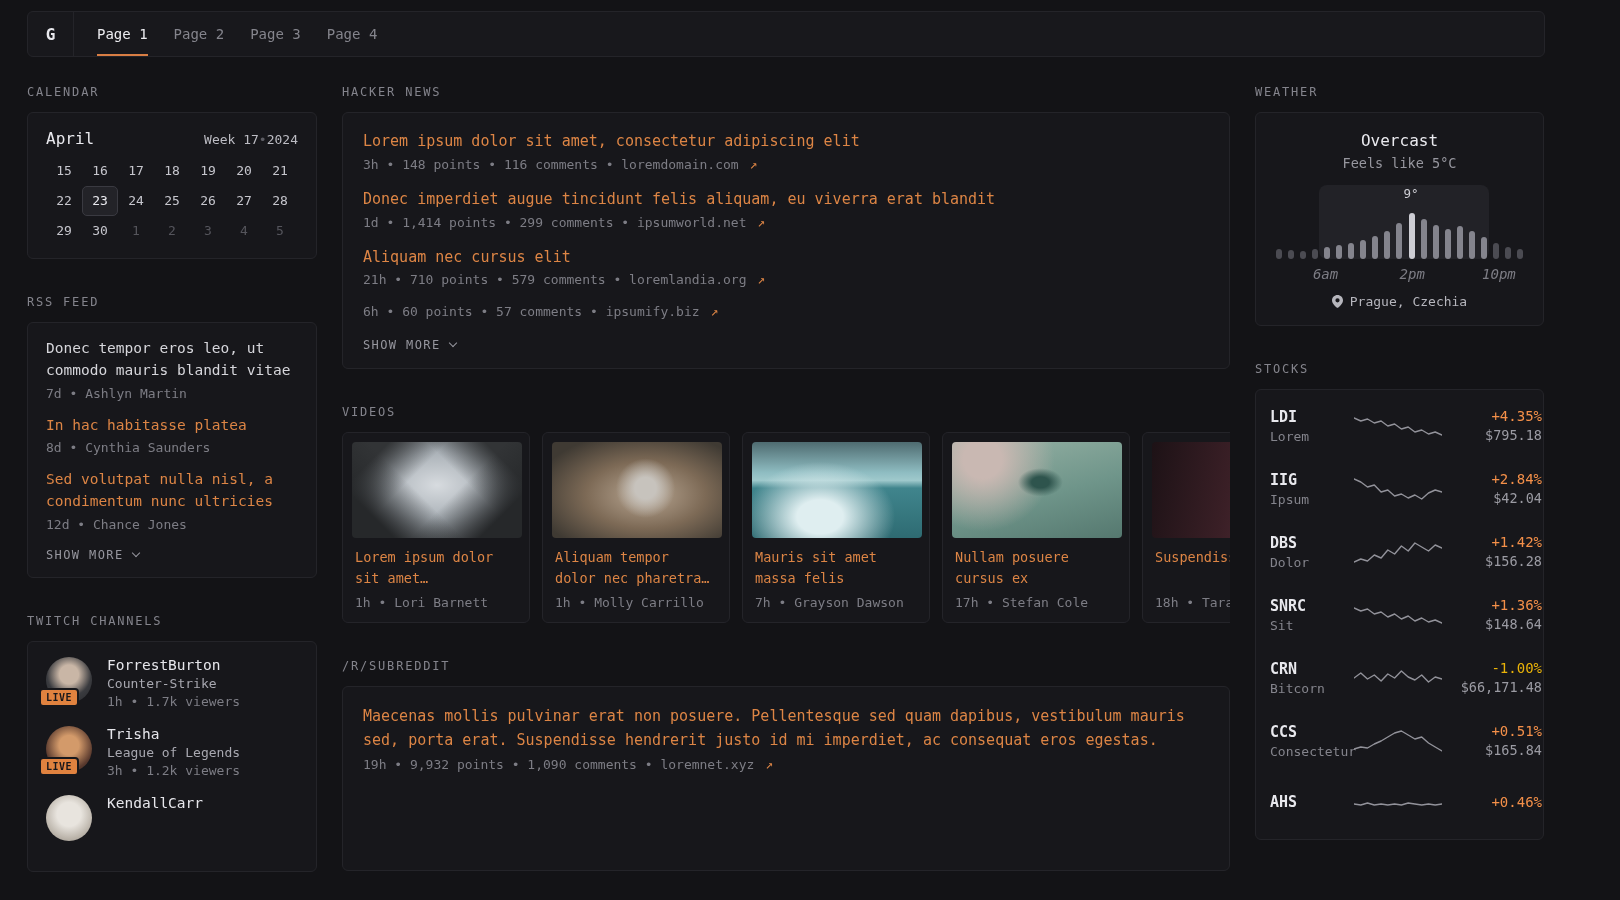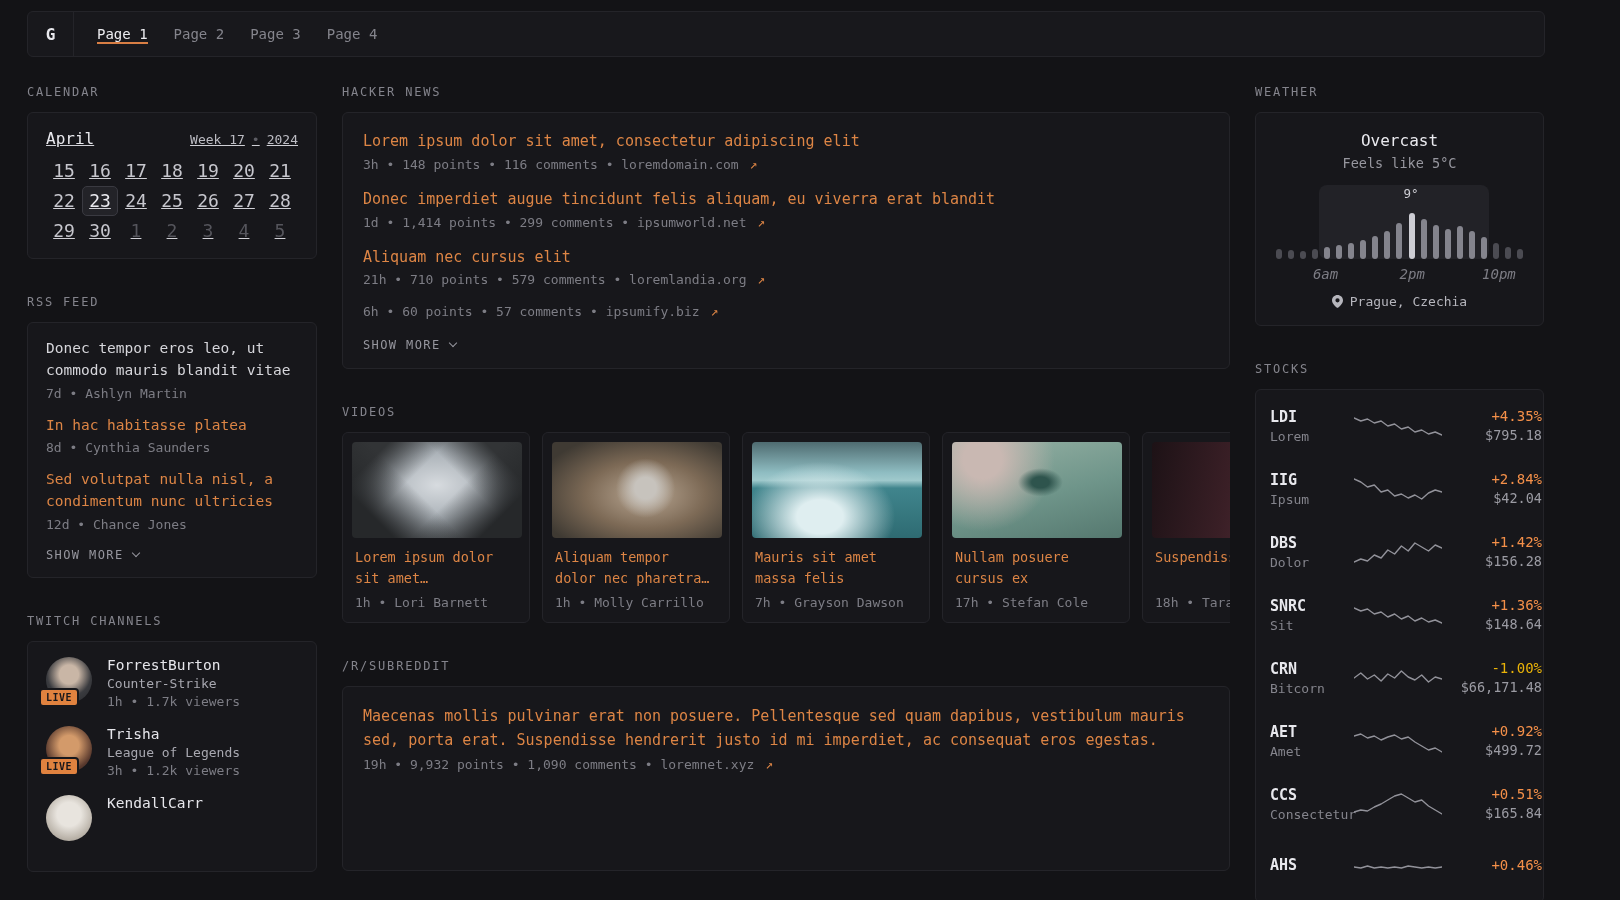--- a/index.html
+++ b/index.html
@@ -9,41 +9,41 @@
     font-family:"DejaVu Sans Mono","Liberation Mono",monospace;
     font-size:14px; overflow:hidden;
   }
   a { text-decoration:none; cursor:pointer; }
 
   
   .topbar { display:flex; align-items:stretch; height:46px; margin:11px 75px 0 27px;
     background:#18181c; border:1px solid #242429; border-radius:6px; overflow:hidden; }
   .logo { width:46px; display:flex; align-items:center; justify-content:center;
     color:#e9e9ee; font-weight:bold; font-size:16px; border-right:1px solid #242429; cursor:pointer; }
-  .tabs { display:flex; padding:0 10px;align-items:center; }
+  .tabs { display:flex; padding:0 10px; }
   .tab { display:flex; align-items:center; margin:0 13px; color:#84848c; font-size:14px;
     border-bottom:2px solid transparent; border-top:2px solid transparent; }
   .tab.active { color:#ececf0; border-bottom-color:#d87e44; }
 
   
   .grid { display:grid; grid-template-columns:290px 888px 289px; gap:25px;
     margin:28px 75px 0 27px; align-items:start; }
   .col { display:flex; flex-direction:column; gap:36px; min-width:0; }
   .wtitle { font-size:12px; letter-spacing:1.8px; color:#84848c; margin-bottom:13px; }
   .card { background:#17171b; border:1px solid #242429; border-radius:6px; }
 
   
-  .cal-card { padding:16px 18px 12px;text-decoration:underline; }
+  .cal-card { padding:16px 18px 12px; }
   .cal-head { display:flex; justify-content:space-between; align-items:baseline; margin-bottom:8px; }
   .cal-month { font-size:16px; color:#e9e9ee; }
-  .cal-meta { font-size:13px; color:#bcbcc3; display:flex; gap:7px; }
+  .cal-meta { font-size:13px; color:#bcbcc3; display:flex; }
   .cal-meta .dot { color:#5c5c63; }
   .cal-grid { display:grid; grid-template-columns:repeat(7,1fr); }
   .dayhead { text-align:center; font-size:12px; color:#5f5f66; padding:6px 0 8px; }
-  .day { text-align:center; font-size:18px; color:#c6c6cd; height:30px; line-height:28px;
+  .day { text-align:center; font-size:13px; color:#c6c6cd; height:30px; line-height:28px;
     border:1px solid transparent; border-radius:5px; cursor:pointer; }
   .day.selected { background:#232328; border-color:#3a3a41; color:#eaeaef; }
   .day.muted { color:#55555c; }
 
   
   .pad-card { padding:15px 18px 13px; }
   .item-meta { font-size:13px; color:#7d7d85; margin-top:4px; }
   .feed-item { margin-bottom:14px; }
   .feed-title { display:block; font-size:14.5px; line-height:1.5; color:#d6d6db; }
   .feed-item.hl .feed-title { color:#dd8545; }
@@ -448,35 +448,20 @@
                 <polyline fill="none" stroke="#92929a" stroke-width="1.4" stroke-linejoin="round" stroke-linecap="round" points="0.0,14 6.8,9 13.5,15 20.3,11 27.1,17 33.8,10 40.6,14 47.4,7 54.2,13 60.9,16 67.7,11 74.5,18 81.2,13 88.0,15"></polyline>
               </svg>
             </div>
             <div class="stock-val down">
               <div class="change">-1.00%</div>
               <div class="price">$66,171.48</div>
             </div>
           </div>
           <div class="stock-row">
             <div class="stock-id">
-              <div class="ticker">AET</div>
-              <div class="sname">Amet</div>
-            </div>
-            <div class="spark">
-              <svg width="88" height="28" viewBox="0 0 88 28">
-                <polyline fill="none" stroke="#92929a" stroke-width="1.4" stroke-linejoin="round" stroke-linecap="round" points="0.0,9 6.8,7 13.5,11 20.3,9 27.1,13 33.8,10 40.6,8 47.4,12 54.2,10 60.9,15 67.7,19 74.5,23 81.2,21 88.0,25"></polyline>
-              </svg>
-            </div>
-            <div class="stock-val up">
-              <div class="change">+0.92%</div>
-              <div class="price">$499.72</div>
-            </div>
-          </div>
-          <div class="stock-row">
-            <div class="stock-id">
               <div class="ticker">CCS</div>
               <div class="sname">Consectetur</div>
             </div>
             <div class="spark">
               <svg width="88" height="28" viewBox="0 0 88 28">
                 <polyline fill="none" stroke="#92929a" stroke-width="1.4" stroke-linejoin="round" stroke-linecap="round" points="0.0,22 6.8,20 13.5,21 20.3,17 27.1,14 33.8,10 40.6,6 47.4,4 54.2,8 60.9,12 67.7,10 74.5,16 81.2,20 88.0,24"></polyline>
               </svg>
             </div>
             <div class="stock-val up">
               <div class="change">+0.51%</div>

